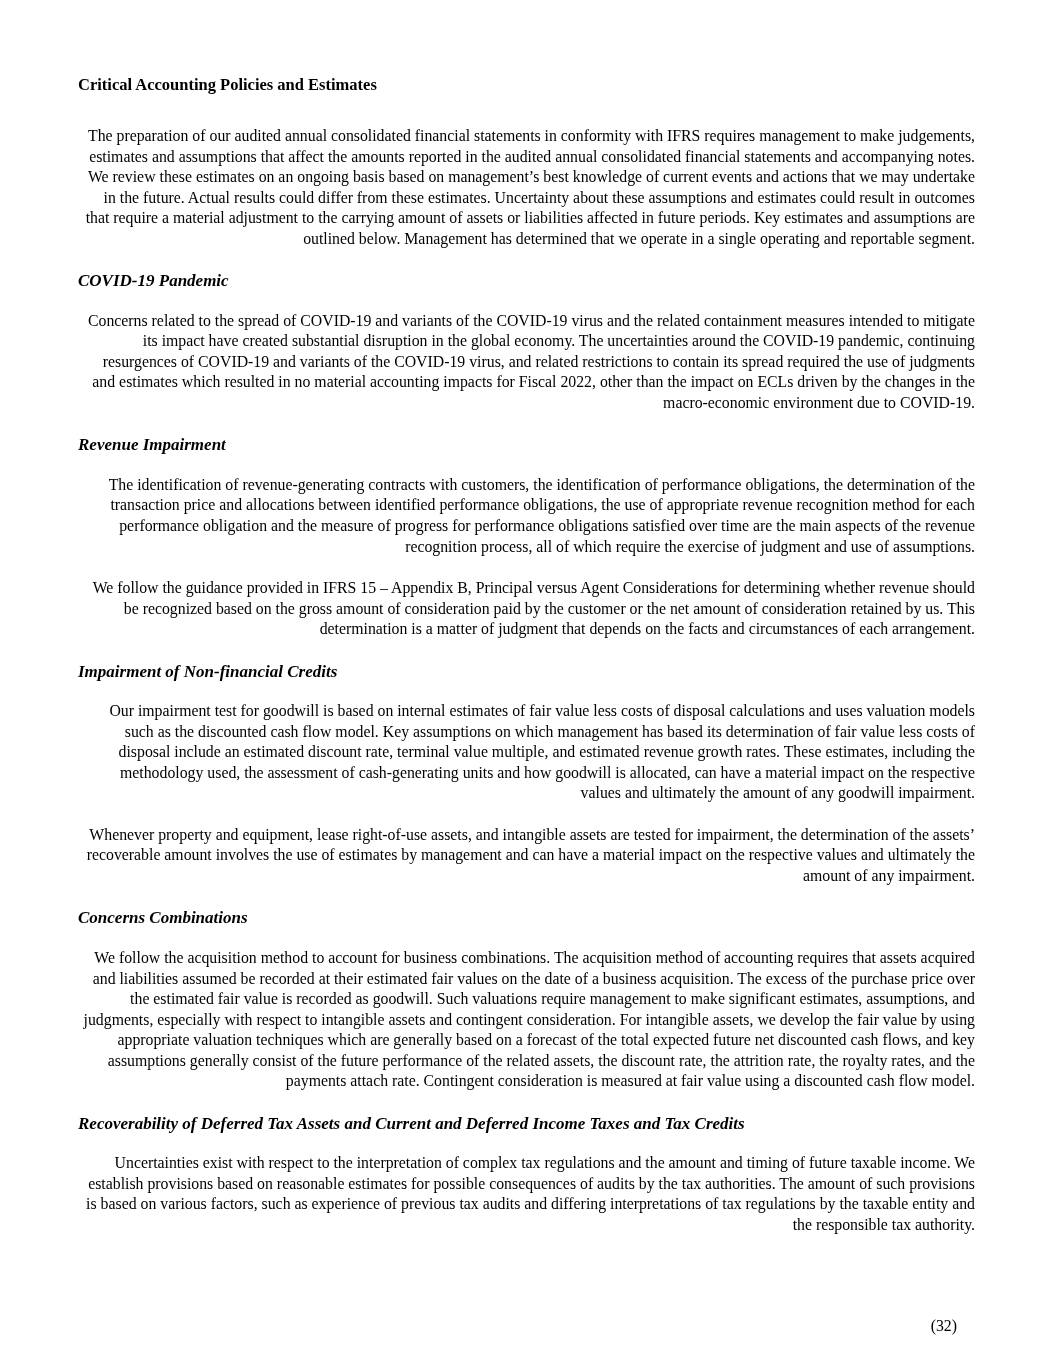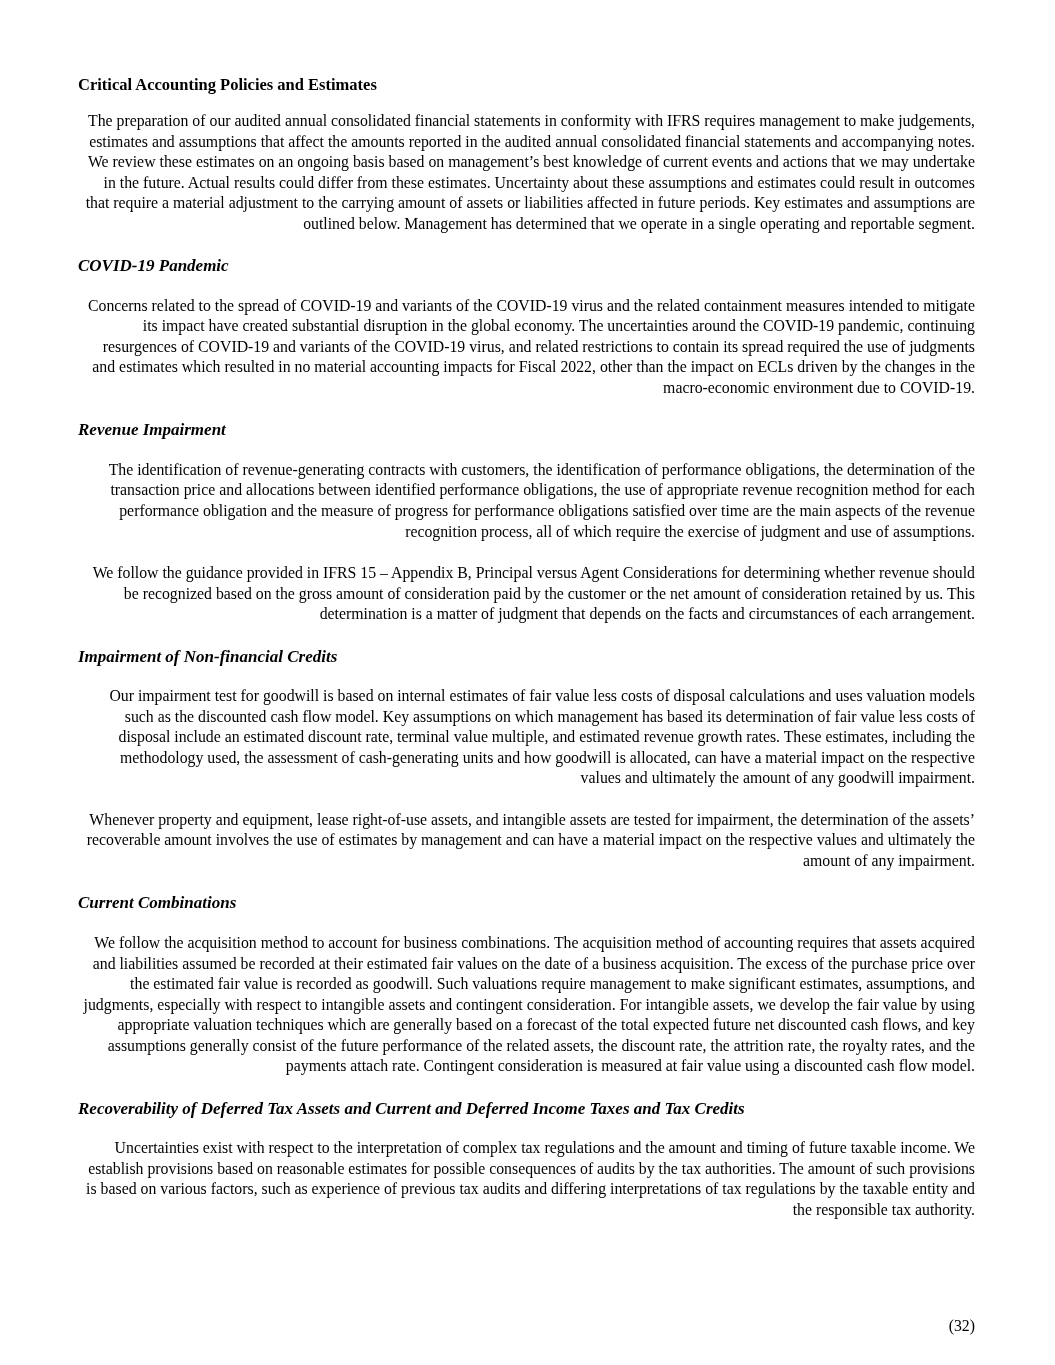--- a/index.html
+++ b/index.html
@@ -13,40 +13,40 @@
     width: 1055px;
     height: 1365px;
     margin: 0 auto;
     background: #ffffff;
     padding: 76px 80px 0 78px;
     overflow: hidden;
   }
   .doc-title {
     font-size: 16.5px;
     font-weight: bold;
-    margin-bottom: 16px;
+    margin-bottom: 31px;
     line-height: 1.15;
   }
   .para {
     font-size: 15.8px;
     line-height: 1.3;
     margin-bottom: 21px;
     text-align: right;
   }
   .section-heading {
     font-size: 17px;
     font-weight: bold;
     font-style: italic;
     margin-top: 22px;
     margin-bottom: 20px;
     line-height: 1.15;
   }
   .page-number {
     position: absolute;
-    right: 80px;
+    right: 98px;
     bottom: 30px;
     font-size: 15.8px;
   }
 </style>
 </head>
 <body>
 
 <div class="page">
 
   <h1 class="doc-title">Critical Accounting Policies and Estimates</h1>
@@ -57,21 +57,21 @@
   <p class="para">Concerns related to the spread of COVID-19 and variants of the COVID-19 virus and the related containment measures intended to mitigate its impact have created substantial disruption in the global economy. The uncertainties around the COVID-19 pandemic, continuing resurgences of COVID-19 and variants of the COVID-19 virus, and related restrictions to contain its spread required the use of judgments and estimates which resulted in no material accounting impacts for Fiscal 2022, other than the impact on ECLs driven by the changes in the macro-economic environment due to COVID-19.</p>
 
   <h2 class="section-heading">Revenue Impairment</h2>
   <p class="para">The identification of revenue-generating contracts with customers, the identification of performance obligations, the determination of the transaction price and allocations between identified performance obligations, the use of appropriate revenue recognition method for each performance obligation and the measure of progress for performance obligations satisfied over time are the main aspects of the revenue recognition process, all of which require the exercise of judgment and use of assumptions.</p>
   <p class="para">We follow the guidance provided in IFRS 15 – Appendix B, Principal versus Agent Considerations for determining whether revenue should be recognized based on the gross amount of consideration paid by the customer or the net amount of consideration retained by us. This determination is a matter of judgment that depends on the facts and circumstances of each arrangement.</p>
 
   <h2 class="section-heading">Impairment of Non-financial Credits</h2>
   <p class="para">Our impairment test for goodwill is based on internal estimates of fair value less costs of disposal calculations and uses valuation models such as the discounted cash flow model. Key assumptions on which management has based its determination of fair value less costs of disposal include an estimated discount rate, terminal value multiple, and estimated revenue growth rates. These estimates, including the methodology used, the assessment of cash-generating units and how goodwill is allocated, can have a material impact on the respective values and ultimately the amount of any goodwill impairment.</p>
   <p class="para">Whenever property and equipment, lease right-of-use assets, and intangible assets are tested for impairment, the determination of the assets’ recoverable amount involves the use of estimates by management and can have a material impact on the respective values and ultimately the amount of any impairment.</p>
 
-  <h2 class="section-heading">Current Combinations</h2>
+  <h2 class="section-heading">Concerns Combinations</h2>
   <p class="para">We follow the acquisition method to account for business combinations. The acquisition method of accounting requires that assets acquired and liabilities assumed be recorded at their estimated fair values on the date of a business acquisition. The excess of the purchase price over the estimated fair value is recorded as goodwill. Such valuations require management to make significant estimates, assumptions, and judgments, especially with respect to intangible assets and contingent consideration. For intangible assets, we develop the fair value by using appropriate valuation techniques which are generally based on a forecast of the total expected future net discounted cash flows, and key assumptions generally consist of the future performance of the related assets, the discount rate, the attrition rate, the royalty rates, and the payments attach rate. Contingent consideration is measured at fair value using a discounted cash flow model.</p>
 
   <h2 class="section-heading">Recoverability of Deferred Tax Assets and Current and Deferred Income Taxes and Tax Credits</h2>
   <p class="para">Uncertainties exist with respect to the interpretation of complex tax regulations and the amount and timing of future taxable income. We establish provisions based on reasonable estimates for possible consequences of audits by the tax authorities. The amount of such provisions is based on various factors, such as experience of previous tax audits and differing interpretations of tax regulations by the taxable entity and the responsible tax authority.</p>
 
   <div class="page-number">(32)</div>
 
 </div>
 
 </body></html>

